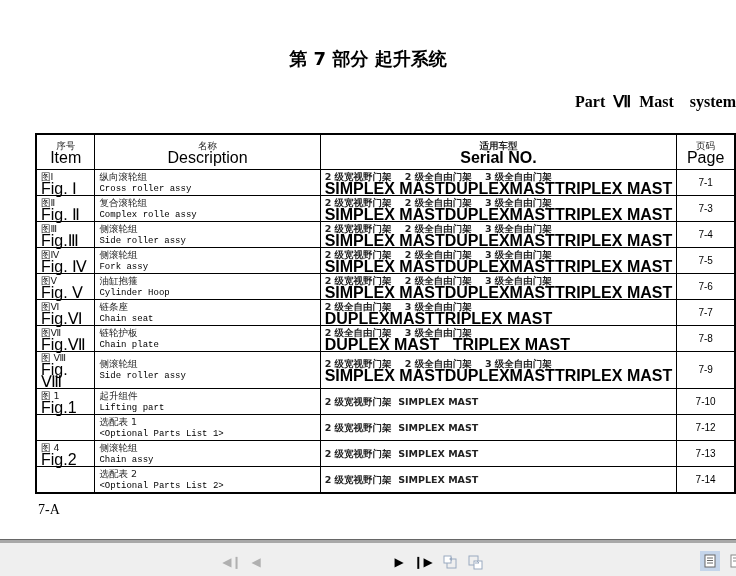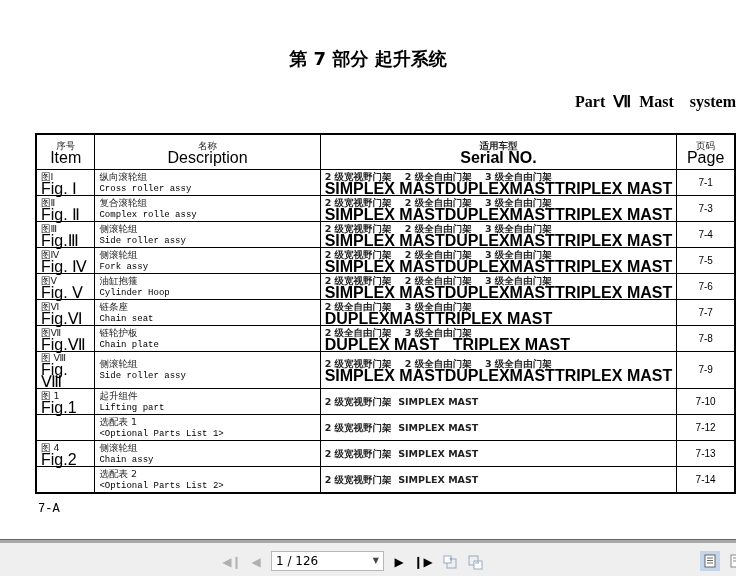--- a/index.html
+++ b/index.html
@@ -12,21 +12,21 @@
   table.toc tr.hdr td { height:34px; text-align:center; }
   table.toc tr.row td { height:25px; }
   .c-item { width:50px; }
   .c-desc { width:231px; }
   .c-ser { width:303px;font-weight:bold; }
   .c-page { width:50px; text-align:center; }
   .cn { font-family:"DejaVu Sans", sans-serif; font-size:9.5px; display:block; color:#222; }
   .en { display:block; font-size:16px; }
   .desc .en { font-size:9px;font-family:Liberation Mono, monospace; }
   .ser-line { display:block; white-space:pre; }
-  .footer-mark { position:absolute; left:38px; top:502px; font-family:Liberation Mono, monospace; font-size:12px; }
+  .footer-mark { position:absolute; left:38px; top:502px; font-family:Liberation Serif, serif; font-size:14px; }
   .toolbar { position:absolute; left:0; top:540px; width:736px; height:36px; background:#efefef; border-top:3px solid #a8a8a8; box-sizing:border-box; }
   .toolbar .topline { position:absolute; left:0; top:-4px; width:736px; height:1px; background:#666; }
   .tb-btn { position:absolute; top:11px; width:16px; height:16px; display:flex; align-items:center; justify-content:center; font-size:12px; cursor:pointer; }
   .tb-btn.dis { color:#b0b0b0; }
   .page-input { position:absolute; left:271px; top:8px; width:113px; height:20px; background:#fff; border:1px solid #b8b8b8; box-sizing:border-box; font-family:"DejaVu Sans", sans-serif; font-size:12px; line-height:18px; padding-left:4px; }
   .page-input .dd { position:absolute; right:4px; top:0; font-size:8px; color:#444; }
   .view-single { position:absolute; left:700px; top:8px; width:20px; height:20px; background:#c5d5ea; display:flex; align-items:center; justify-content:center; }
   .view-cont { position:absolute; left:726px; top:8px; width:20px; height:20px; display:flex; align-items:center; justify-content:center; }
 </style>
 </head>
@@ -239,24 +239,20 @@
 </div>
 
 <div class="toolbar">
   <div class="topline"></div>
   <div class="tb-btn dis" style="left:224px">
       <span>◀❙</span>
     </div>
   <div class="tb-btn dis" style="left:248px">
       <span>◀</span>
     </div>
-  <div class="page-input">
-    <span>1 / 126</span>
-    <span class="dd">▼</span>
-  </div>
   <div class="tb-btn" style="left:391px">
       <span>▶</span>
     </div>
   <div class="tb-btn" style="left:415px">
       <span>❙▶</span>
     </div>
   <div class="tb-btn dis" style="left:442px">
     <svg width="15" height="15" viewBox="0 0 15 15">
         <rect x="4" y="4" width="9" height="9" fill="none" stroke="#9aaac0"></rect>
         <rect x="1" y="1" width="7" height="7" fill="#fff" stroke="#9aaac0"></rect>

